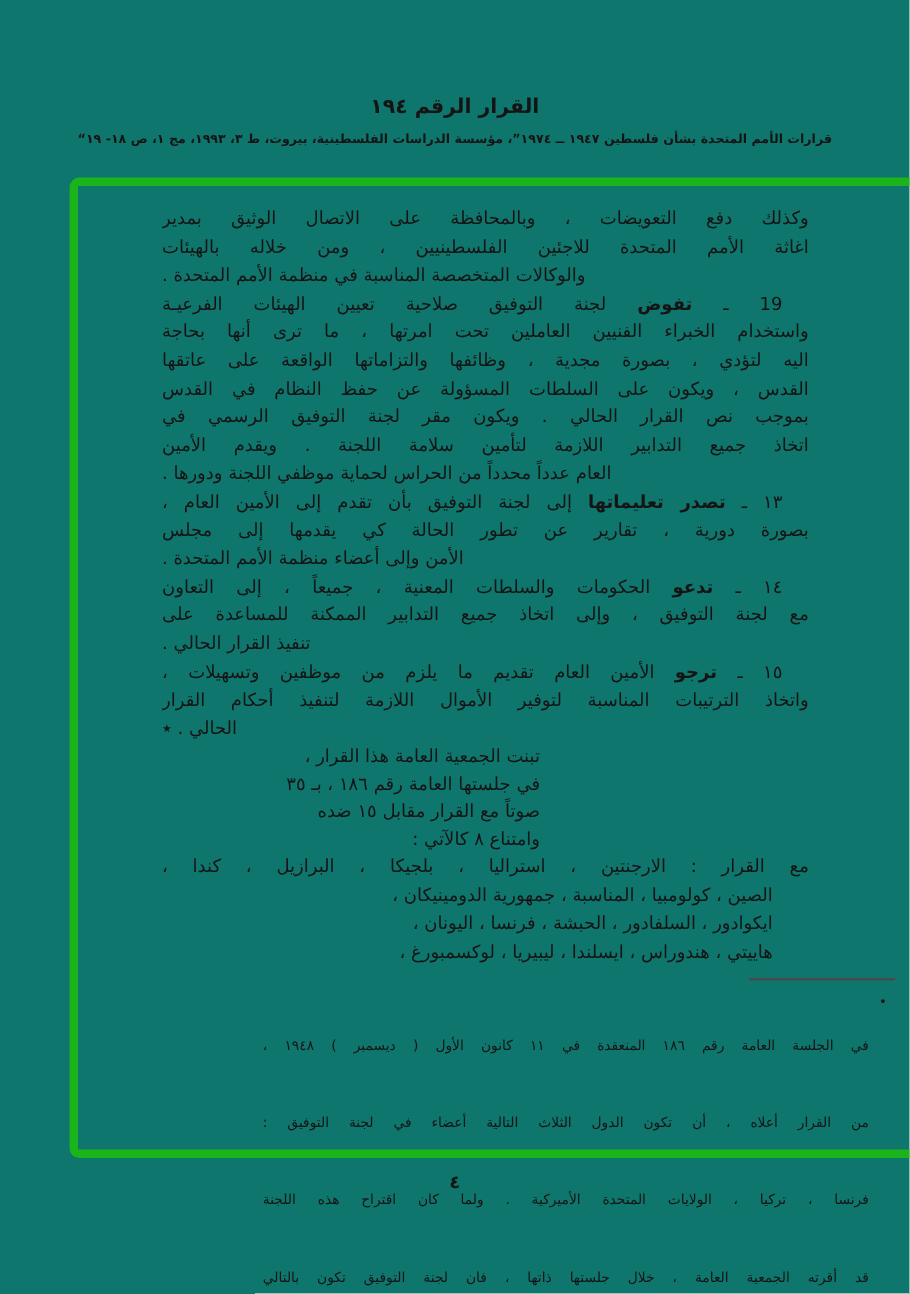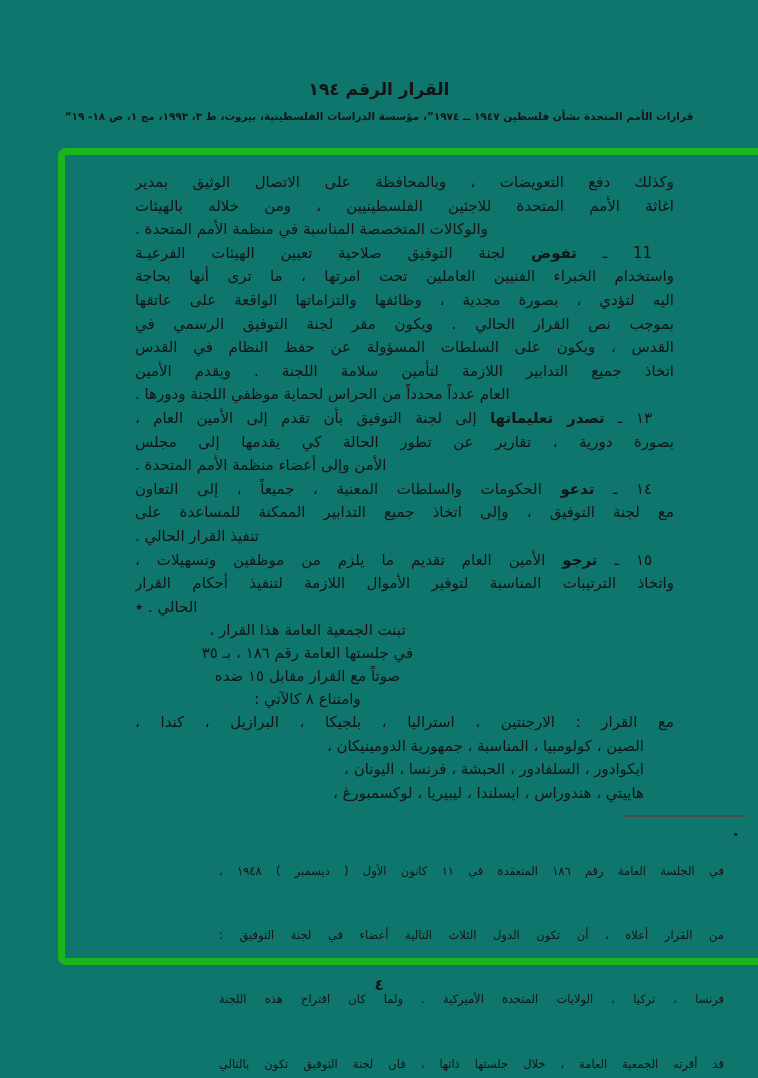--- a/index.html
+++ b/index.html
@@ -52,21 +52,21 @@
   .c     { text-align: center; }
   .cont  { text-align: right; padding-right: 30px; }
   .fj    { text-align: justify; text-align-last: justify; }
   .f-last{ text-align: right; padding-right: 130px; }
 
   #vote-block {
     width: 285px;
     margin-left: 30px;
     margin-right: auto;
   }
-  #vote-block .line { line-height: 23px; }
+  #vote-block .line { line-height: 23px; text-align: right; }
 
   .footnote {
     position: relative;
     margin-top: 9px;
     margin-right: -50px;  
     width: 505px;
   }
   .footnote .line { font-size: 11.5px; line-height: 20.4px; margin-top: 44px; }
   .fn-sep {
     width: 122px;
@@ -99,25 +99,25 @@
 
   <div class="citation">“قرارات الأمم المتحدة بشأن فلسطين ١٩٤٧ ــ ١٩٧٤”، مؤسسة الدراسات الفلسطينية، بيروت، ط ٣، ١٩٩٣، مج ١، ص ١٨- ١٩</div>
 
   <div class="green-box" style="border-color: rgb(27, 180, 27);">
     <div class="content">
 
       <div id="body-block">
           <div class="line j"><span>وكذلك دفع التعويضات ، وبالمحافظة على الاتصال الوثيق بمدير</span></div>
           <div class="line j"><span>اغاثة الأمم المتحدة للاجئين الفلسطينيين ، ومن خلاله بالهيئات</span></div>
           <div class="line l"><span>والوكالات المتخصصة المناسبة في منظمة الأمم المتحدة .</span></div>
-          <div class="line start"><span>11 ـ </span><span class="b">تفوض</span><span> لجنة التوفيق صلاحية تعيين الهيئات الفرعيـة</span></div>
+          <div class="line start"><span>19 ـ </span><span class="b">تفوض</span><span> لجنة التوفيق صلاحية تعيين الهيئات الفرعيـة</span></div>
           <div class="line j"><span>واستخدام الخبراء الفنيين العاملين تحت امرتها ، ما ترى أنها بحاجة</span></div>
           <div class="line j"><span>اليه لتؤدي ، بصورة مجدية ، وظائفها والتزاماتها الواقعة على عاتقها</span></div>
+          <div class="line j"><span>القدس ، ويكون على السلطات المسؤولة عن حفظ النظام في القدس</span></div>
           <div class="line j"><span>بموجب نص القرار الحالي . ويكون مقر لجنة التوفيق الرسمي في</span></div>
-          <div class="line j"><span>القدس ، ويكون على السلطات المسؤولة عن حفظ النظام في القدس</span></div>
           <div class="line j"><span>اتخاذ جميع التدابير اللازمة لتأمين سلامة اللجنة . ويقدم الأمين</span></div>
           <div class="line l"><span>العام عدداً محدداً من الحراس لحماية موظفي اللجنة ودورها .</span></div>
           <div class="line start"><span>١٣ ـ </span><span class="b">تصدر تعليماتها</span><span> إلى لجنة التوفيق بأن تقدم إلى الأمين العام ،</span></div>
           <div class="line j"><span>بصورة دورية ، تقارير عن تطور الحالة كي يقدمها إلى مجلس</span></div>
           <div class="line l"><span>الأمن وإلى أعضاء منظمة الأمم المتحدة .</span></div>
           <div class="line start"><span>١٤ ـ </span><span class="b">تدعو</span><span> الحكومات والسلطات المعنية ، جميعاً ، إلى التعاون</span></div>
           <div class="line j"><span>مع لجنة التوفيق ، وإلى اتخاذ جميع التدابير الممكنة للمساعدة على</span></div>
           <div class="line l"><span>تنفيذ القرار الحالي .</span></div>
           <div class="line start"><span>١٥ ـ </span><span class="b">ترجو</span><span> الأمين العام تقديم ما يلزم من موظفين وتسهيلات ،</span></div>
           <div class="line j"><span>واتخاذ الترتيبات المناسبة لتوفير الأموال اللازمة لتنفيذ أحكام القرار</span></div>

